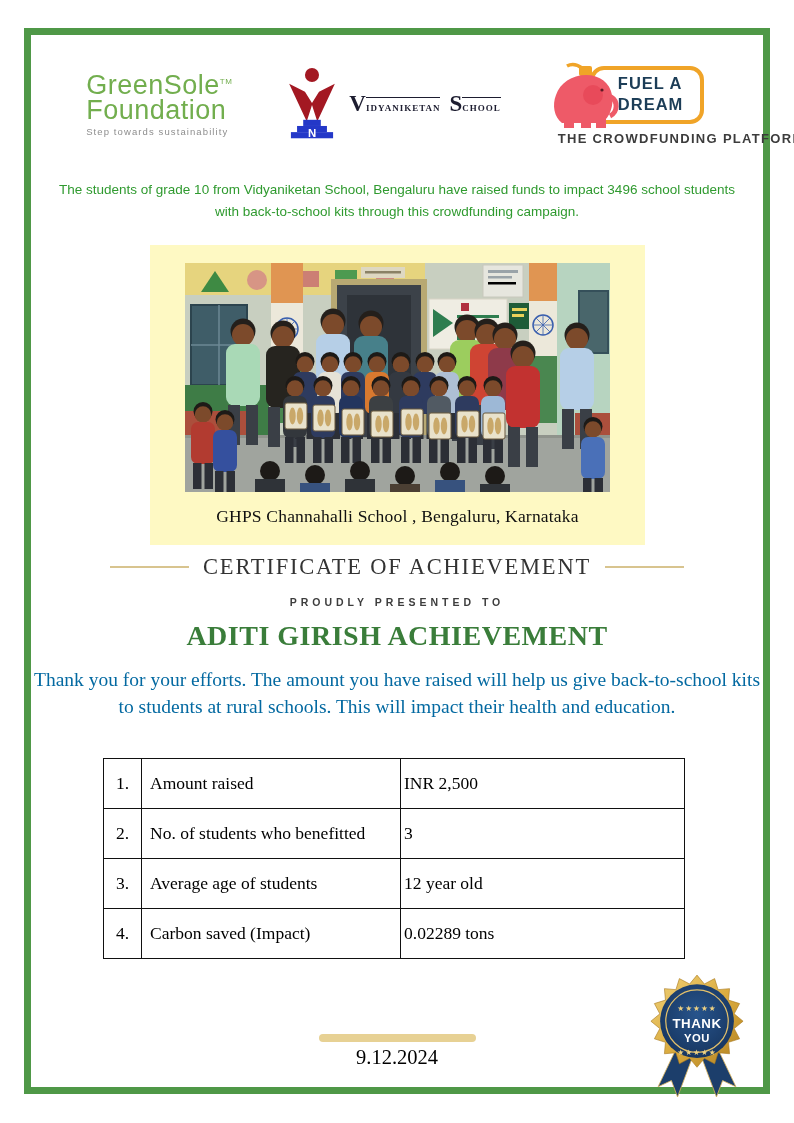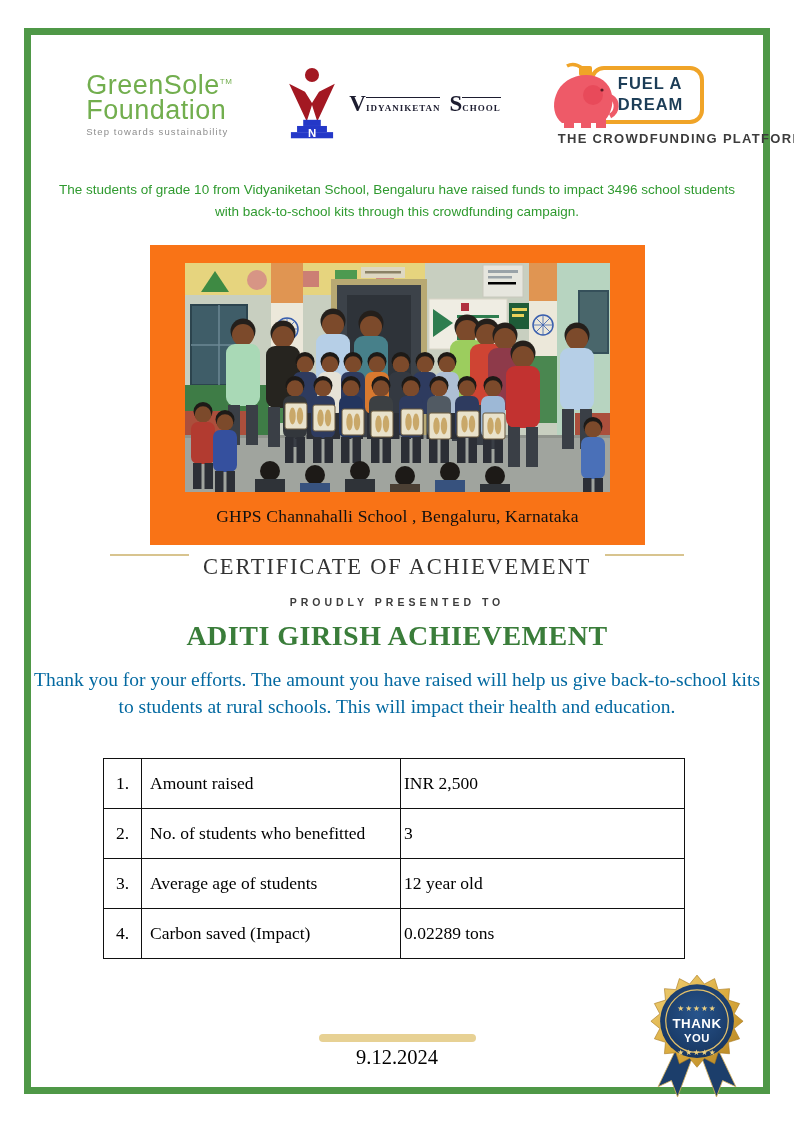--- a/index.html
+++ b/index.html
@@ -43,29 +43,29 @@
   
   .statement {
     position:absolute; top:179px; left:52px; width:690px;
     font-family:"Liberation Sans", sans-serif; font-weight:normal;
     font-size:13.5px; line-height:1.62; color:#2f9a2f; text-align:center;
   }
 
   
   .photo-card {
     position:absolute; left:150px; top:245px; width:495px; height:300px;
-    background:#f97316; text-align:center;
+    background:#fef9c3; text-align:center;
   }
   .photo-frame { margin:18px auto 0; width:425px; height:229px; display:block; }
   .photo-caption { margin-top:14px; font-size:17.5px; color:#101010; letter-spacing:.2px; }
 
   
   .cert-heading {
     position:absolute; left:110px; right:110px; top:554px;
-    display:flex; align-items:flex-start; gap:14px;
+    display:flex; align-items:center; gap:14px;
   }
   .cert-heading .line { flex:1; height:1.5px; background:#d8c48f; }
   .cert-title {
     font-size:22.5px; color:#333; letter-spacing:1.8px; white-space:nowrap;
     font-family:"Liberation Serif", serif;
   }
   .presented {
     position:absolute; top:596px; left:0; right:0; text-align:center;
     font-family:"Liberation Sans", sans-serif; font-size:10.5px; font-weight:600;
     color:#3d3d3d; letter-spacing:4px;

